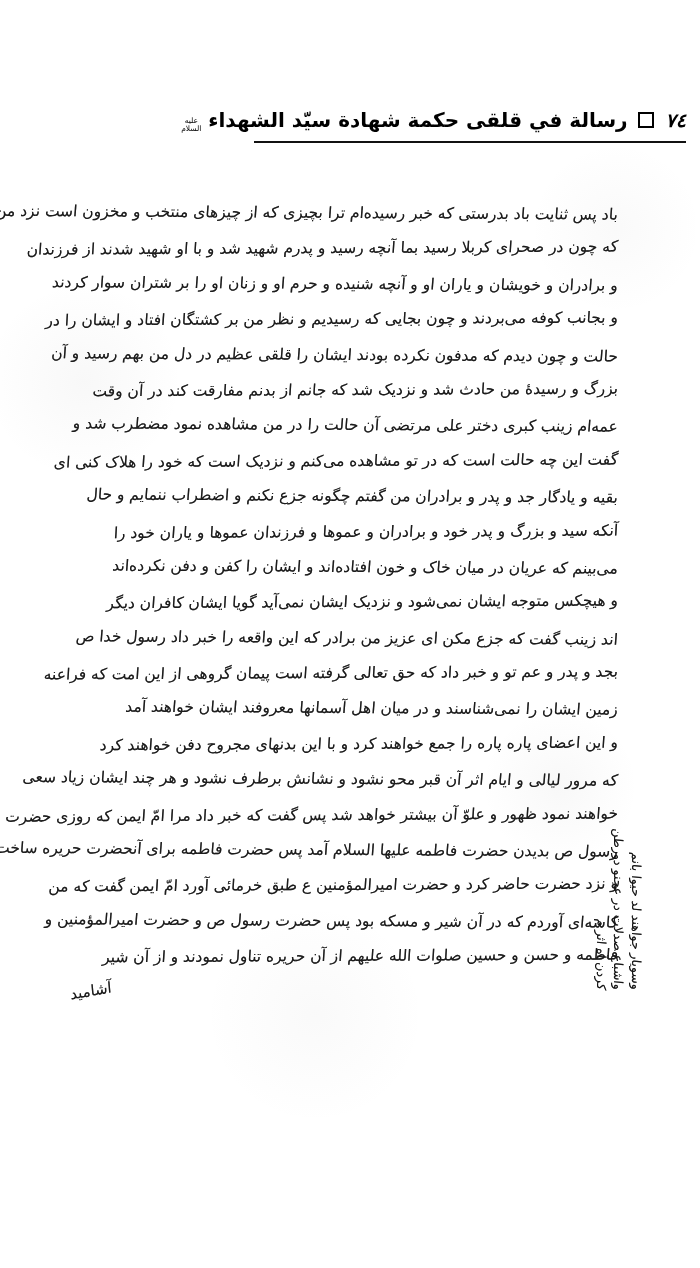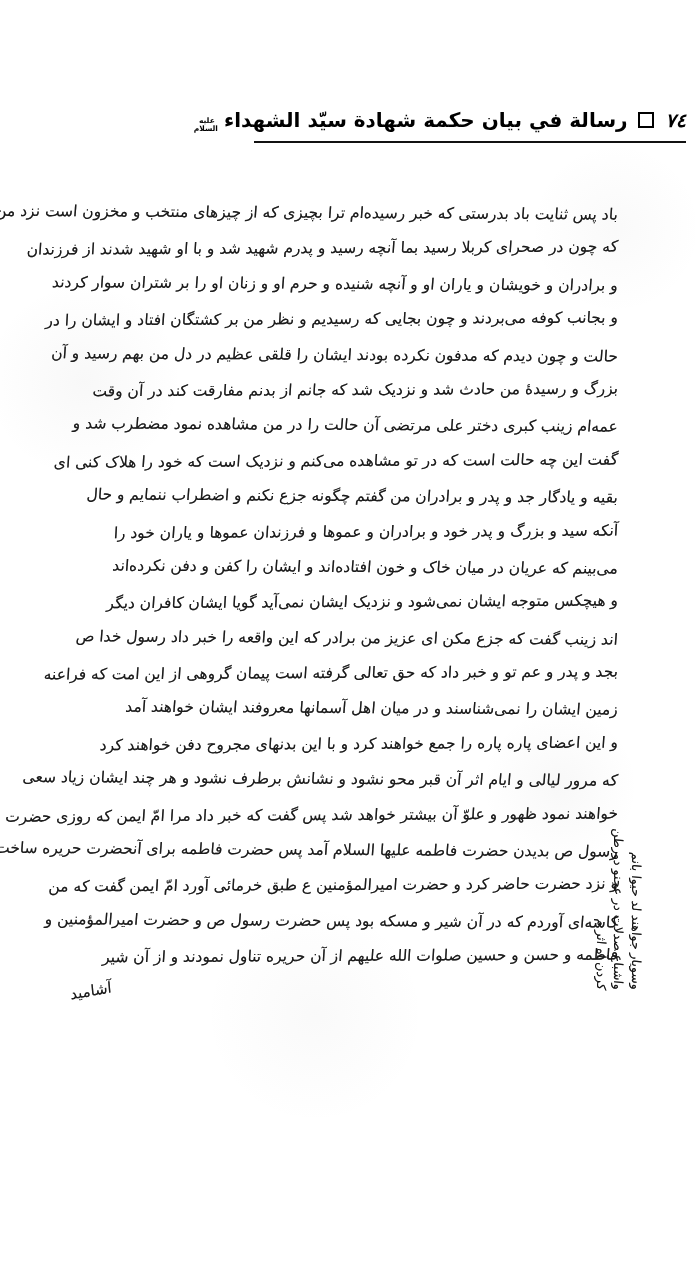--- a/index.html
+++ b/index.html
@@ -25,21 +25,21 @@
     white-space:nowrap;
   }
   .pnum{font-size:19px; letter-spacing:1px; margin-left:8px;font-style:italic;}
   .sqicon{
     display:inline-block; width:12px; height:12px;
     border:2px solid #000; background:transparent;
     margin:0 4px 0 10px; vertical-align:-1px;
   }
   .honorific{
     display:inline-block; width:22px;
-    font-size:7.5px; font-weight:bold; line-height:1.1;
+    font-size:7.5px; font-weight:normal; line-height:1.1;
     text-align:center; vertical-align:-4px; margin-right:6px;
     white-space:normal;
   }
   
   .ms{
     position:absolute; top:196px; left:72px; width:546px;
     direction:rtl; color:#1c1c1c;
   }
   .ln{
     height:35.4px; line-height:35.4px;
@@ -67,21 +67,21 @@
     transform:rotate(-10deg) skewX(-5deg);
     text-shadow:0 0 0.5px rgba(20,20,20,.55);
   }
 </style>
 </head>
 <body>
 
 <div class="page">
 
   <header class="running-head">
-    <span class="pnum">٧٤</span><span class="sqicon"></span><span class="rtitle">رسالة في بيان حكمة شهادة سيّد الشهداء</span><span class="honorific">عليه السلام</span>
+    <span class="pnum">٧٤</span><span class="sqicon"></span><span class="rtitle">رسالة في قلقی حكمة شهادة سيّد الشهداء</span><span class="honorific">عليه السلام</span>
   </header>
 
   <div class="ms">
     <div class="ln">باد پس ثنایت باد بدرستی که خبر رسیده‌ام ترا بچیزی که از چیزهای منتخب و مخزون است نزد من بدرستی</div>
     <div class="ln">که چون در صحرای کربلا رسید بما آنچه رسید و پدرم شهید شد و با او شهید شدند از فرزندان</div>
     <div class="ln">و برادران و خویشان و یاران او و آنچه شنیده و حرم او و زنان او را بر شتران سوار کردند</div>
     <div class="ln">و بجانب کوفه می‌بردند و چون بجایی که رسیدیم و نظر من بر کشتگان افتاد و ایشان را در</div>
     <div class="ln">حالت و چون دیدم که مدفون نکرده بودند ایشان را قلقی عظیم در دل من بهم رسید و آن</div>
     <div class="ln">بزرگ و رسیدهٔ من حادث شد و نزدیک شد که جانم از بدنم مفارقت کند در آن وقت</div>
     <div class="ln">عمه‌ام زینب کبری دختر علی مرتضی آن حالت را در من مشاهده نمود مضطرب شد و</div>

